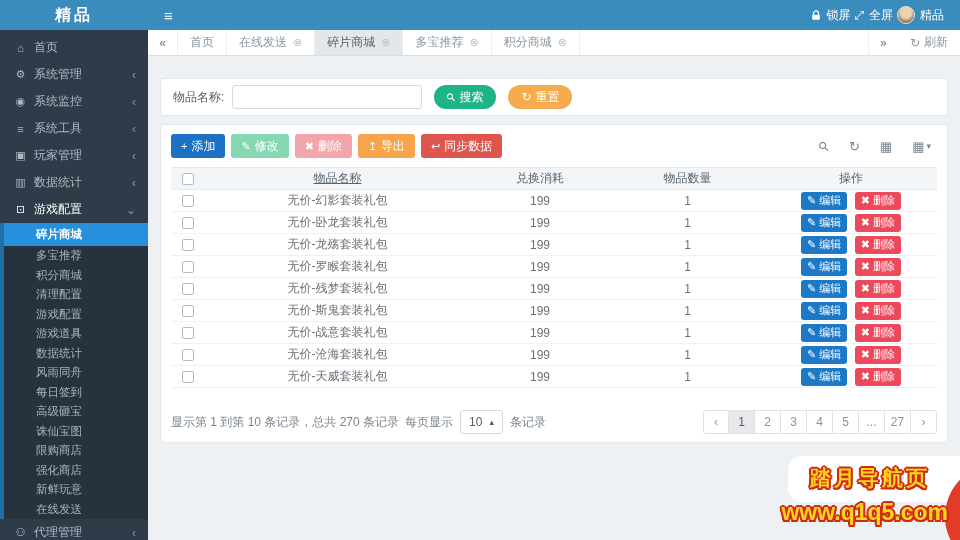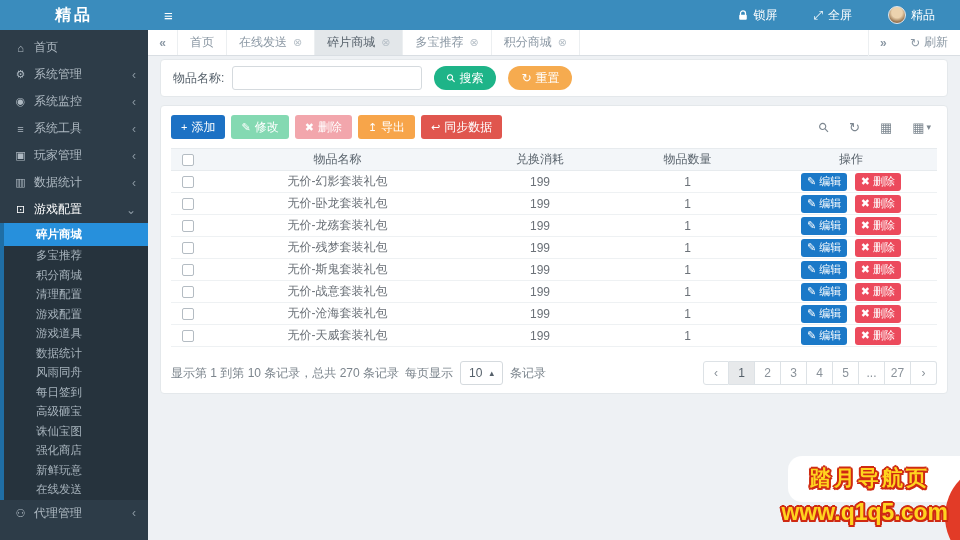--- a/index.html
+++ b/index.html
@@ -13,37 +13,37 @@
   .menu-item.active { color:#fff; }
   .mi-icon { width:13px; font-size:11px; text-align:center; }
   .mi-chev { margin-left:auto; font-size:12px; color:#8a97a1; }
   .submenu { background:#26333d; border-left:4px solid #1f6ea5; }
   .sub-item { height:19.5px; line-height:19.5px; padding-left:32px; color:#a7b3bc; font-size:11.5px; cursor:pointer; }
   .sub-item.active { background:#2790dc; color:#fff; font-weight:bold; height:23px; line-height:23px; }
 
   
   .topbar { position:absolute; left:148px; top:0; right:0; height:30px; background:#3a8cbd; color:#fff; display:flex; align-items:center; z-index:2; }
   .hamburger { padding:0 16px; font-size:15px; cursor:pointer; }
-  .top-right { margin-left:auto; display:flex; align-items:center; gap:36px; padding-right:25px; }
+  .top-right { margin-left:auto; display:flex; align-items:center; gap:4px; padding-right:16px; }
   .top-item { display:flex; align-items:center; gap:5px; cursor:pointer; font-size:12px; }
   .avatar { width:18px; height:18px; border-radius:50%; background:radial-gradient(circle at 50% 35%, #ecd3ae 0 40%, #9c7a55 70%, #6e523a); border:1px solid #dfe7ee; }
 
   
   .tabbar { position:absolute; left:148px; top:30px; right:0; height:26px; background:#fff; border-bottom:1px solid #d9dee3; display:flex; align-items:stretch; z-index:2; color:#8a97a3; }
   .tab-nav { width:30px; line-height:26px; text-align:center; border-right:1px solid #eceff1; font-weight:bold; cursor:pointer; }
   .tabs { display:flex; }
   .tab { display:flex; align-items:center; gap:6px; padding:0 12px; border-right:1px solid #eceff1; cursor:pointer; white-space:nowrap; }
   .tab.active { background:#e3e7ea; color:#55606a; }
   .tab-close { font-size:11px; color:#b7c0c8; }
   .tab-right { margin-left:auto; display:flex; align-items:center; }
   .tab-right .tab-nav { border-right:none; border-left:1px solid #eceff1; }
   .tab-refresh { display:flex; gap:4px; align-items:center; padding:0 12px; cursor:pointer; }
 
   
-  .content { position:absolute; left:148px; top:56px; right:0; bottom:0; padding:3px 12px; }
+  .content { position:absolute; left:148px; top:56px; right:0; bottom:0; padding:22px 12px; }
   .panel { background:#fff; border:1px solid #e4e8eb; border-radius:4px; }
   .search-panel { height:38px; display:flex; align-items:center; gap:8px; padding:0 12px; }
   .s-label { color:#55606a; }
   .s-input { width:190px; height:24px; border:1px solid #d5dade; border-radius:3px; outline:none; padding:0 6px; font-size:12px; }
   .pill { display:inline-flex; align-items:center; gap:4px; height:24px; padding:0 13px; border:none; border-radius:13px; color:#fff; font-size:12px; cursor:pointer; margin-left:4px; font-family:inherit; }
   .pill-green { background:#1eb488; }
   .pill-orange { background:#f6ab4f; }
   .rot { display:inline-block; transform:rotate(-45deg); font-size:11px; }
 
   .table-panel { margin-top:8px; padding:9px 10px 8px; }
@@ -58,26 +58,26 @@
   .icon-btns { margin-left:auto; display:flex; align-items:center; gap:18px; padding-right:6px; }
   .tool-icon { color:#7d8790; font-size:13px; cursor:pointer; display:inline-flex; align-items:center; gap:2px; }
   .tool-icon .caret { font-size:9px; }
   .tool-icon.rot-icon .g { display:inline-block; transform:rotate(-45deg); }
 
   table { width:100%; border-collapse:collapse; margin-top:9px; color:#6b7178; }
   th, td { text-align:center; height:22px; font-weight:normal; font-size:12px; }
   thead th { background:#f3f6f9; border-top:1px solid #e7ebee; border-bottom:1px solid #e7ebee; color:#5a646d; }
   tbody td { border-bottom:1px solid #eef1f3; }
   .cb { display:inline-block; width:12px; height:12px; border:1px solid #b4bcc3; border-radius:2px; background:#fff; vertical-align:middle; cursor:pointer; }
-  .col-cb { width:34px; } .col-name { width:265px; } .col-cost { width:140px; } .col-qty { width:155px; }
+  .col-cb { width:34px; } .col-name { width:265px;text-decoration:underline; } .col-cost { width:140px; } .col-qty { width:155px; }
   .op-btn { display:inline-flex; align-items:center; gap:3px; height:18px; padding:0 6px; border:none; border-radius:3px; color:#fff; font-size:11px; cursor:pointer; margin:0 2px; font-family:inherit; }
   .op-edit { background:#1b79c8; }
   .op-del { background:#ec4a5c; }
 
-  .pg-row { display:flex; align-items:center; margin-top:14px; color:#7c858d; }
+  .pg-row { display:flex; align-items:center; margin-top:22px; color:#7c858d; }
   .page-size { display:inline-flex; align-items:center; gap:7px; height:24px; border:1px solid #d5dade; border-radius:3px; padding:0 8px; margin:0 7px; cursor:pointer; color:#55606a; }
   .page-size .caret-up { font-size:9px; }
   .pages { margin-left:auto; display:flex; }
   .page-btn { min-width:26px; height:24px; line-height:22px; text-align:center; border:1px solid #dde2e6; border-left:none; color:#8a929a; cursor:pointer; padding:0 4px; background:#fff; }
   .pages .page-btn:first-child { border-left:1px solid #dde2e6; border-radius:3px 0 0 3px; }
   .pages .page-btn:last-child { border-radius:0 3px 3px 0; }
   .page-btn.active { background:#e7e9eb; color:#55606a; }
 
   
   .wm-card { position:absolute; right:0; top:456px; width:172px; height:46px; background:rgba(255,255,255,.95); border-radius:14px 0 0 14px; z-index:4; }
@@ -138,20 +138,21 @@
         <div class="sub-item">多宝推荐</div>
         <div class="sub-item">积分商城</div>
         <div class="sub-item">清理配置</div>
         <div class="sub-item">游戏配置</div>
         <div class="sub-item">游戏道具</div>
         <div class="sub-item">数据统计</div>
         <div class="sub-item">风雨同舟</div>
         <div class="sub-item">每日签到</div>
         <div class="sub-item">高级砸宝</div>
         <div class="sub-item">诛仙宝图</div>
+        <div class="sub-item">限购商店</div>
         <div class="sub-item">强化商店</div>
         <div class="sub-item">新鲜玩意</div>
         <div class="sub-item">在线发送</div>
       </div>
     <div>
 
     <div class="menu-item">
         <span class="mi-icon">⚇</span>
         <span class="mi-label">代理管理</span>
         <span class="mi-chev">‹</span>
@@ -331,20 +332,36 @@
               <span>编辑</span>
             </button>
             <button class="op-btn op-del">
               <span>✖</span>
               <span>删除</span>
             </button>
           </td>
         </tr>
           <tr class="row">
           <td><span class="cb"></span></td>
+          <td>无价-罗睺套装礼包</td>
+          <td>199</td>
+          <td>1</td>
+          <td>
+            <button class="op-btn op-edit">
+              <span>✎</span>
+              <span>编辑</span>
+            </button>
+            <button class="op-btn op-del">
+              <span>✖</span>
+              <span>删除</span>
+            </button>
+          </td>
+        </tr>
+          <tr class="row">
+          <td><span class="cb"></span></td>
           <td>无价-残梦套装礼包</td>
           <td>199</td>
           <td>1</td>
           <td>
             <button class="op-btn op-edit">
               <span>✎</span>
               <span>编辑</span>
             </button>
             <button class="op-btn op-del">
               <span>✖</span>

